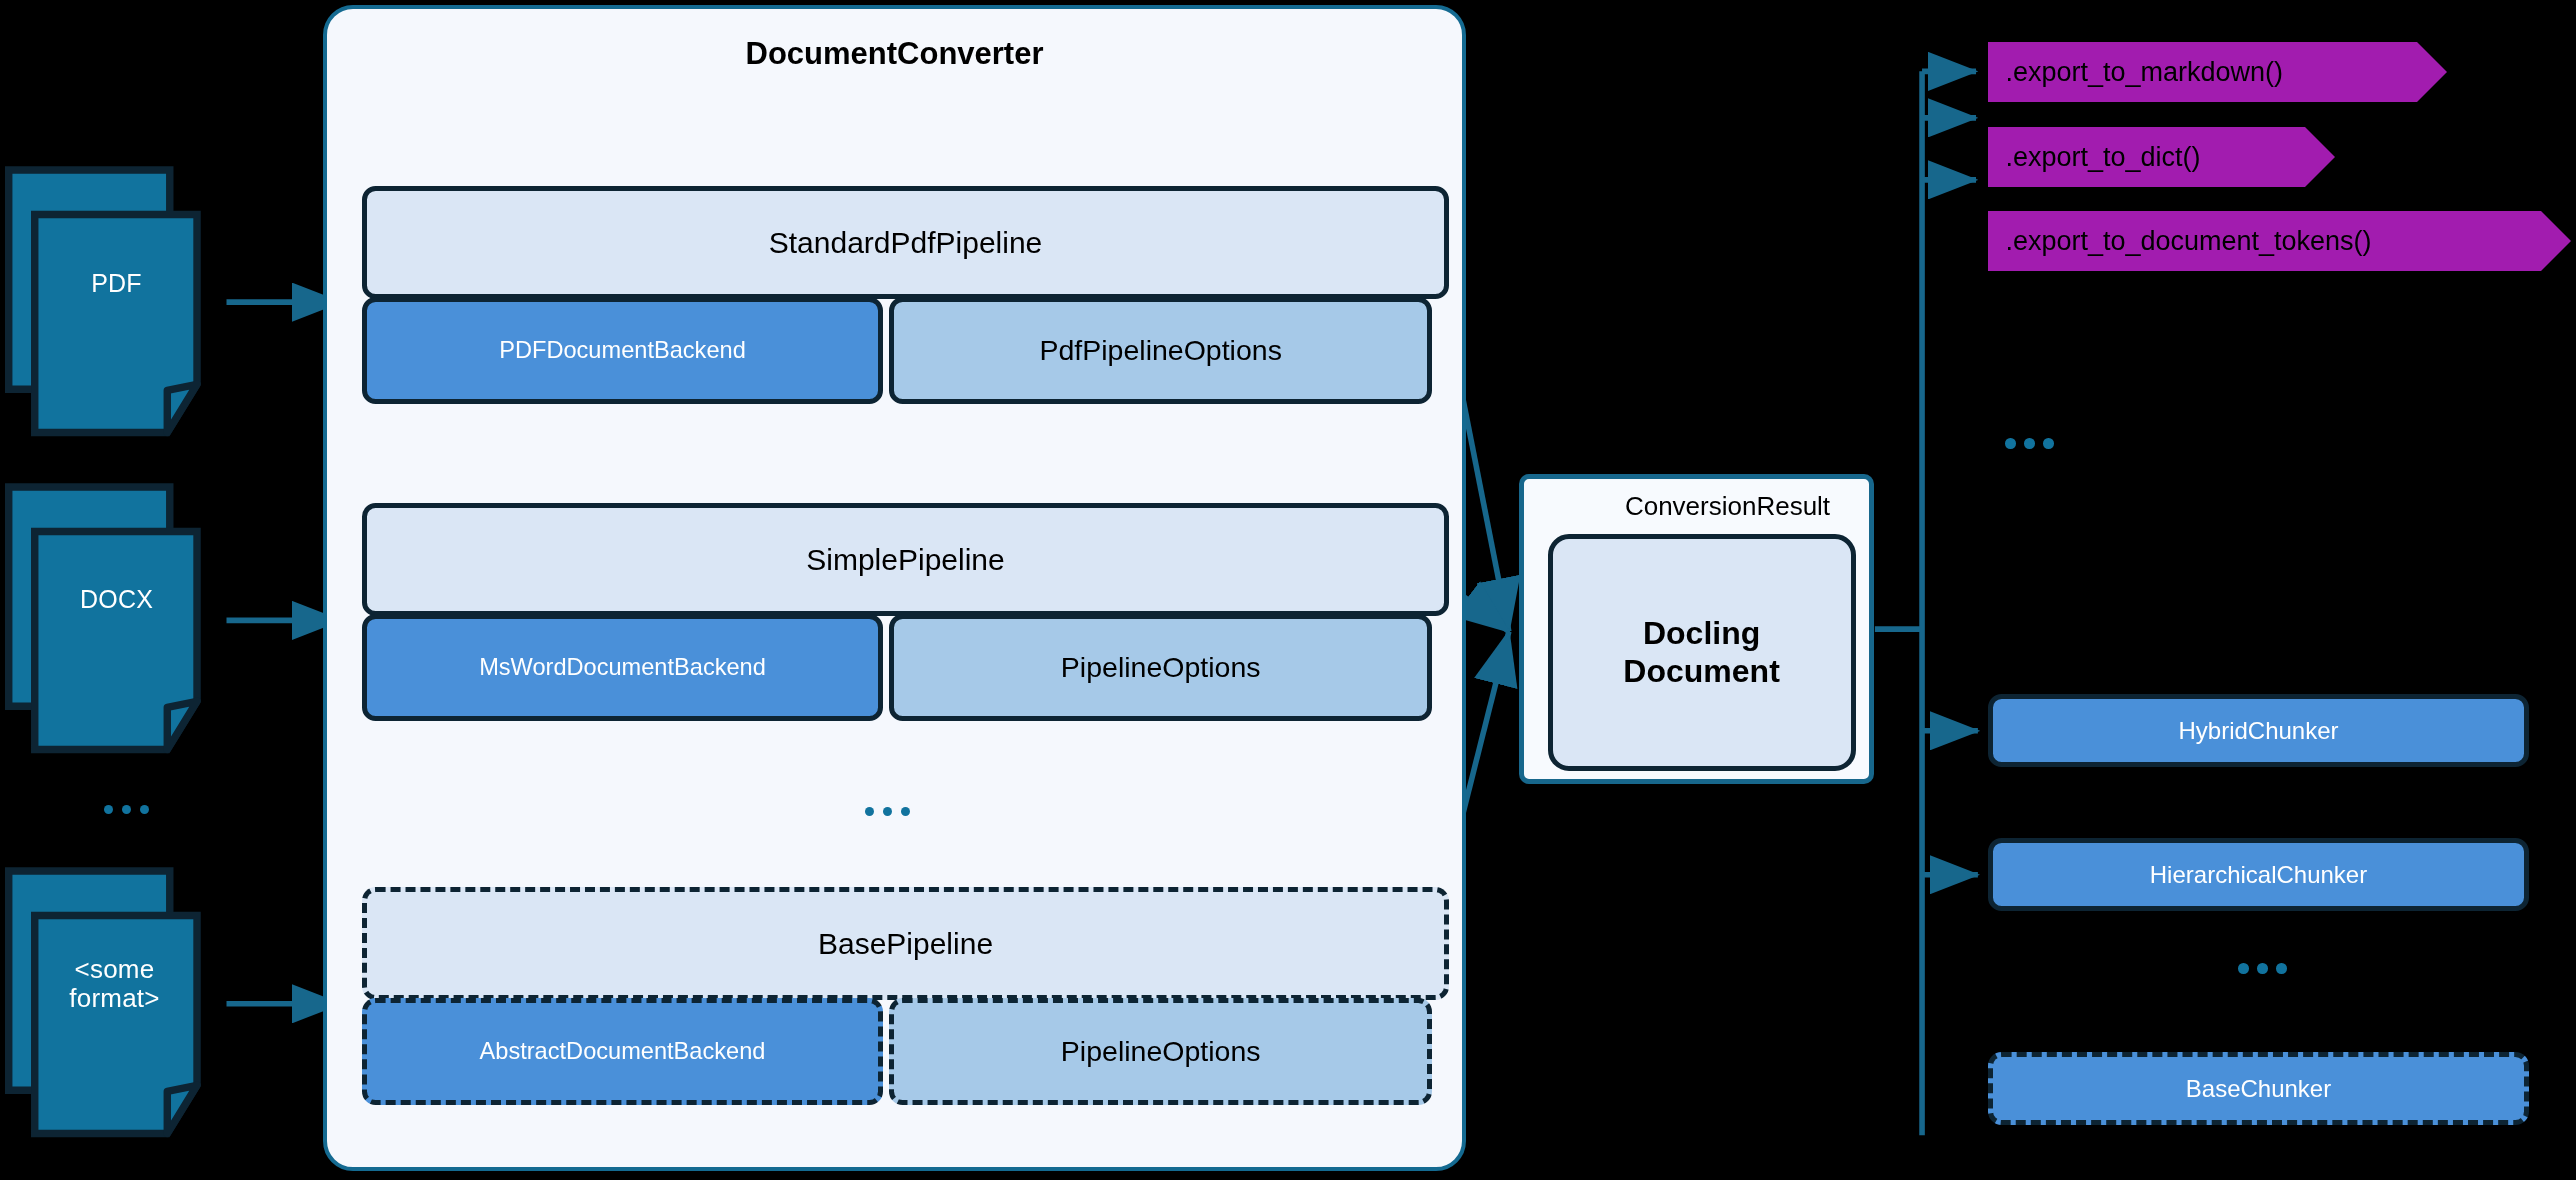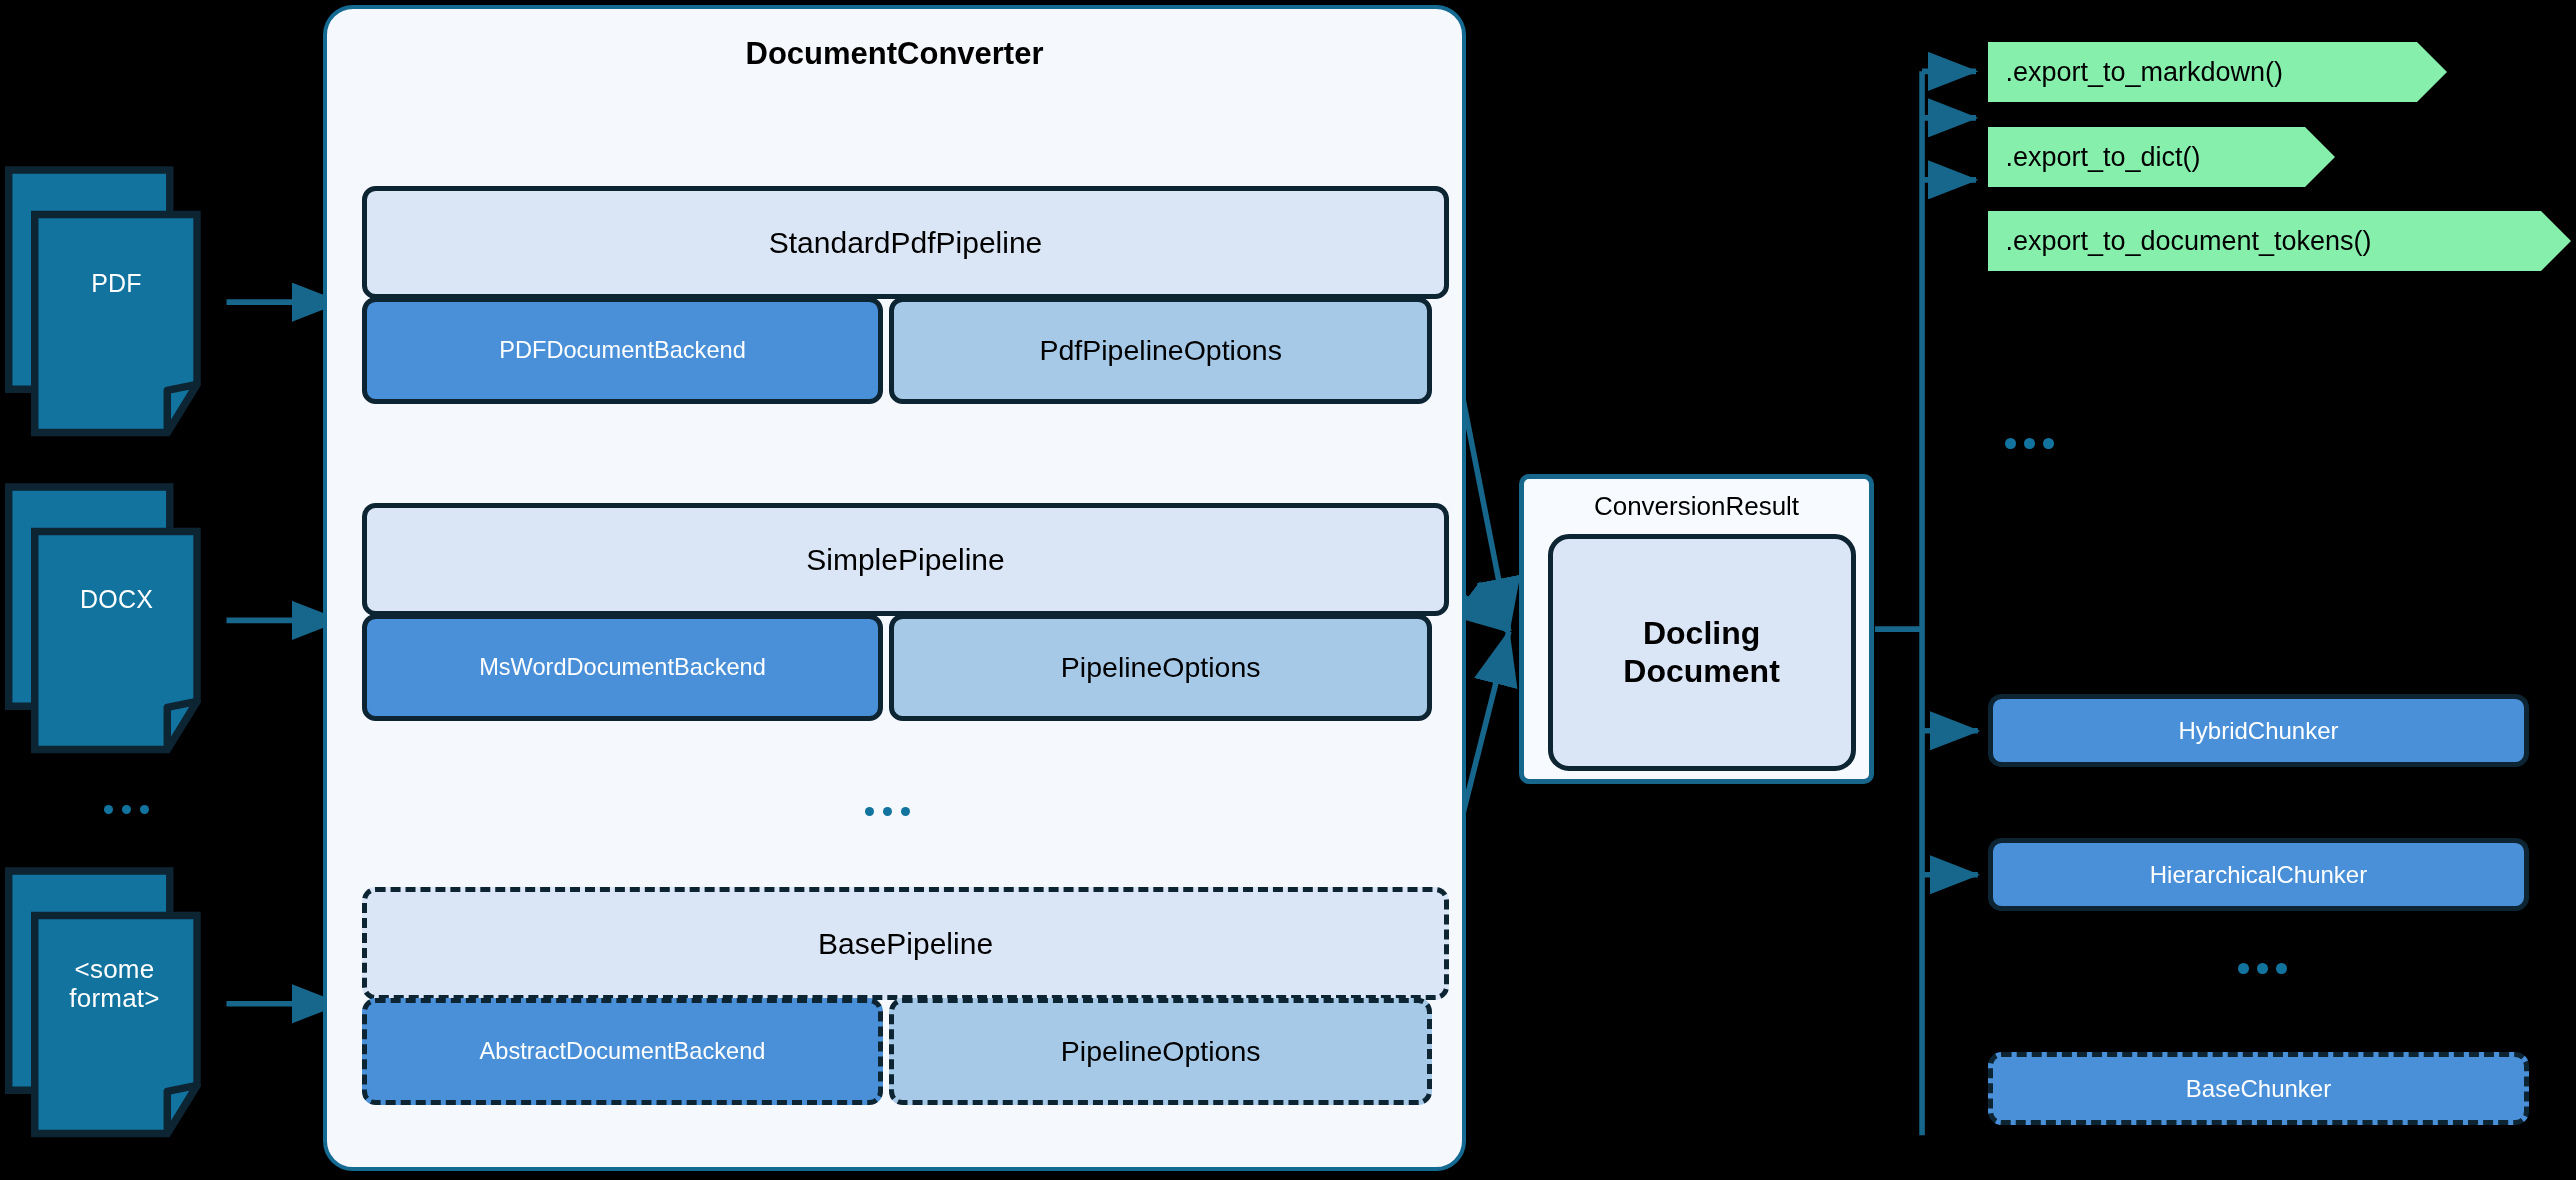--- a/index.html
+++ b/index.html
@@ -153,20 +153,21 @@
     border-radius: 10px;
   }
   #conv-result-title {
     position: absolute;
     left: 0;
     top: 12.4px;
     width: 100%;
     text-align: center;
     font-size: 26px;
     color: #000000;
+    padding-left: 31px;
   }
   #docling-doc {
     position: absolute;
     left: 23.6px;
     top: 55px;
     width: 308px;
     height: 237px;
     box-sizing: border-box;
     background: #dae6f5;
     border: 5.6px solid #0d2433;
@@ -179,21 +180,21 @@
     font-weight: bold;
     line-height: 1.16;
     color: #000000;
     white-space: pre-line;
   }
 
   
   .export-shape {
     position: absolute;
     height: 60px;
-    background: #86efac;
+    background: #a21caf;
     display: flex;
     align-items: center;
     box-sizing: border-box;
     padding-left: 17.4px;
     font-size: 27px;
     color: #000000;
     clip-path: polygon(0 0, calc(100% - 30px) 0, 100% 50%, calc(100% - 30px) 100%, 0 100%);
   }
 
   

